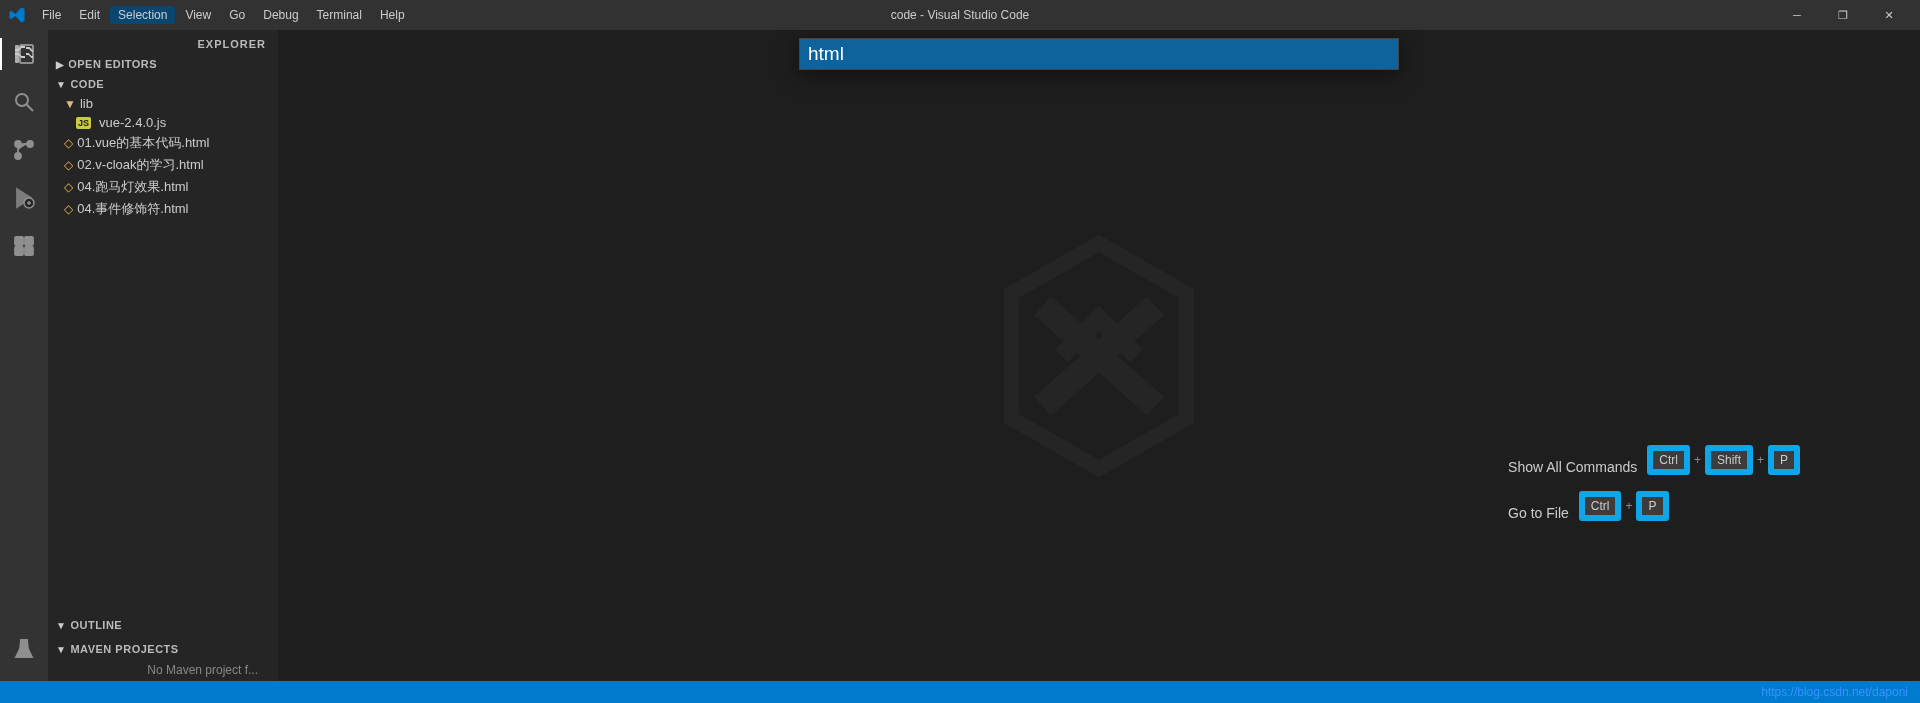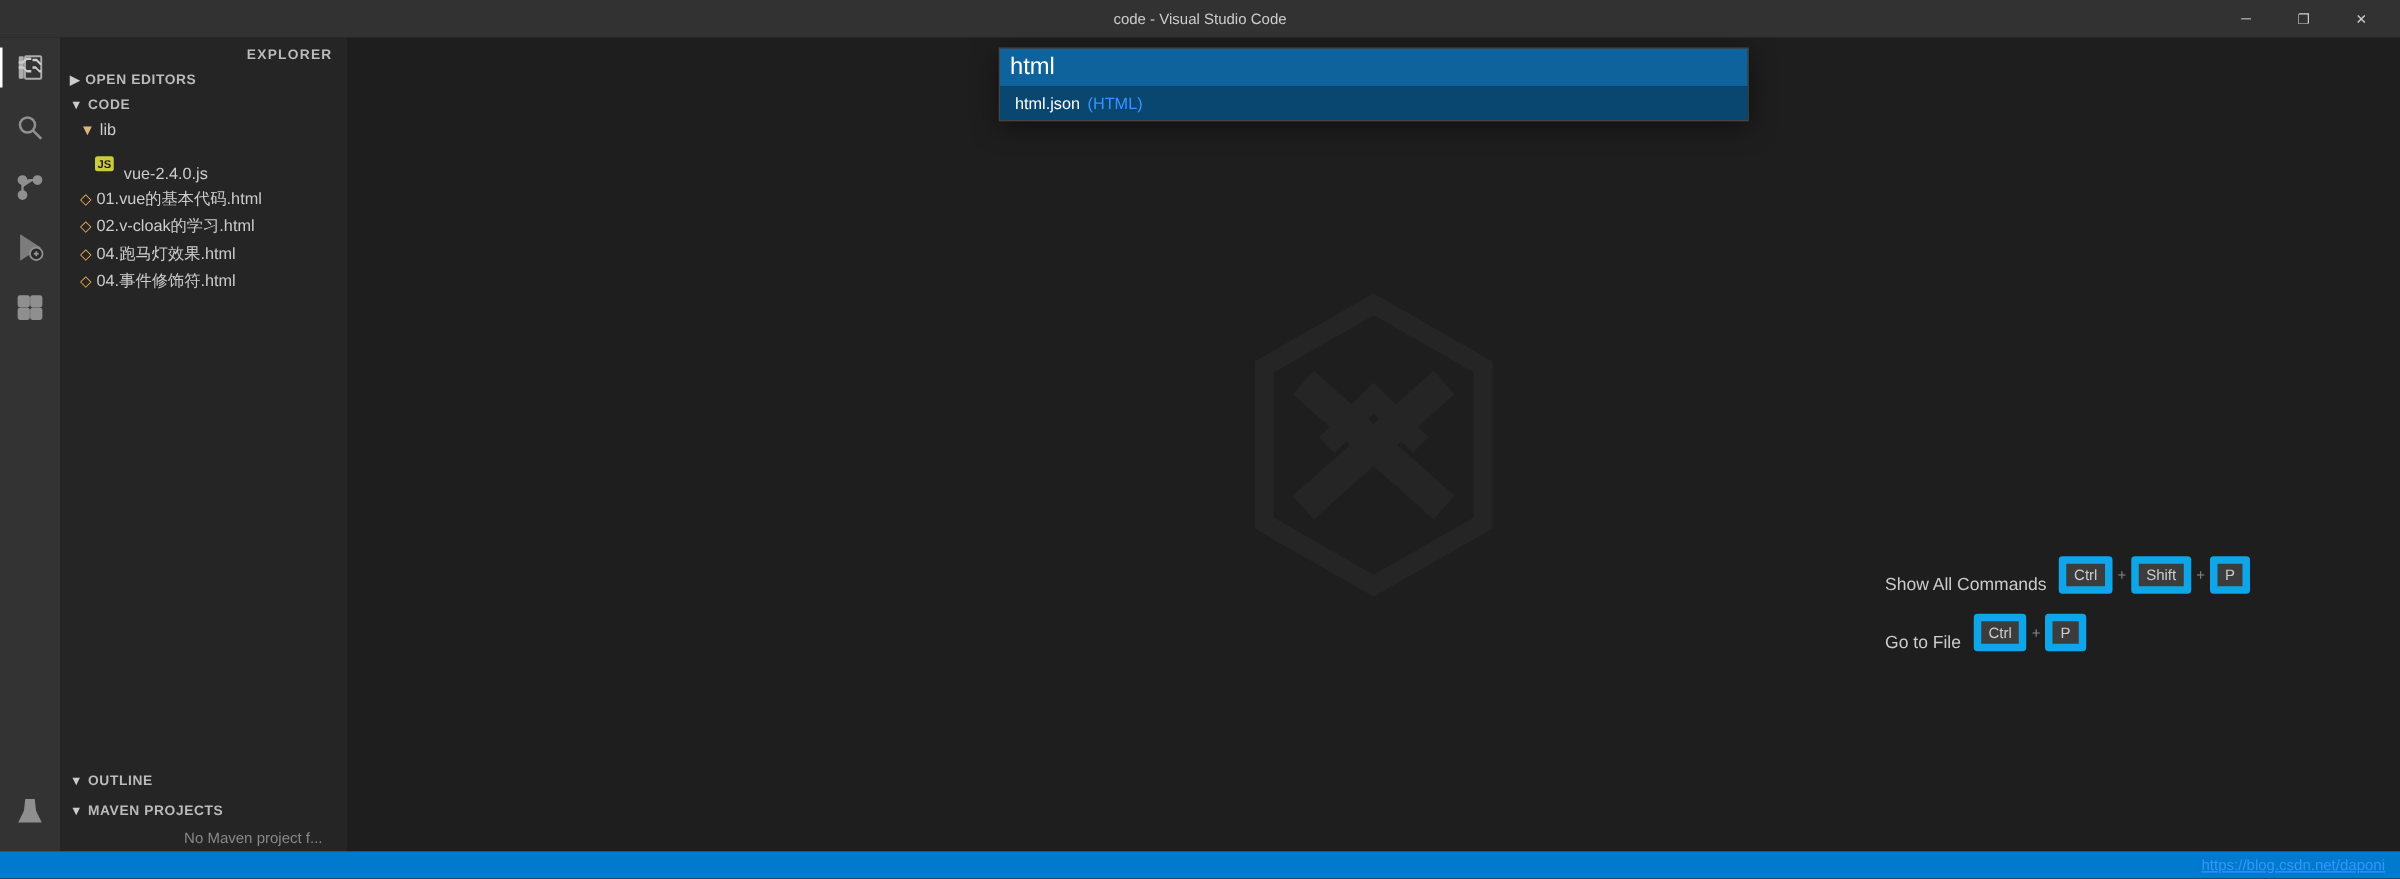--- a/index.html
+++ b/index.html
@@ -311,27 +311,42 @@
       gap: 8px;
     }
     .status-item {
       padding: 0 4px;
       cursor: pointer;
     }
 
     .link-text {
       color: #3794ff;
       font-size: 12px;
-      text-decoration: underline;
     }
   </style>
 </head>
 <body>
 
 <div class="title-bar">
+  <div class="title-bar-left">
+
+    <svg class="vscode-logo" viewBox="0 0 100 100" xmlns="http://www.w3.org/2000/svg">
+      <path d="M74.1 8L41 44.4 19.2 27.9 8 33.8v32.3l11.2 5.9 21.8-16.5L74.1 92l17.9-8.1V16.1z" fill="#007ACC"></path>
+    </svg>
+    <div class="menu-bar">
+      <div class="menu-item">File</div>
+      <div class="menu-item">Edit</div>
+      <div class="menu-item active">Selection</div>
+      <div class="menu-item">View</div>
+      <div class="menu-item">Go</div>
+      <div class="menu-item">Debug</div>
+      <div class="menu-item">Terminal</div>
+      <div class="menu-item">Help</div>
+    </div>
+  </div>
   <div class="title-center">code - Visual Studio Code</div>
   <div class="title-bar-right">
     <div class="window-btn">─</div>
     <div class="window-btn">❐</div>
     <div class="window-btn close">✕</div>
   </div>
 </div>
 
 <div class="main-layout">
 
@@ -397,21 +412,21 @@
 
     <div class="file-tree">
 
       <div class="tree-item indent-1">
         <span class="tree-icon icon-folder">▼</span>
         <span>lib</span>
       </div>
 
       <div class="tree-item indent-2">
         <span class="tree-icon icon-js">JS</span>
-        <span style="margin-left:4px;margin-top:16px;">vue-2.4.0.js</span>
+        <span style="margin-left:4px;">vue-2.4.0.js</span>
       </div>
 
       <div class="tree-item indent-1">
         <span class="tree-icon icon-html">◇</span>
         <span>01.vue的基本代码.html</span>
       </div>
       <div class="tree-item indent-1">
         <span class="tree-icon icon-html">◇</span>
         <span>02.v-cloak的学习.html</span>
       </div>
@@ -436,24 +451,20 @@
     </div>
     <div class="maven-text">No Maven project f...</div>
   </div>
 
   <div class="editor-area">
 
     <div class="command-palette-overlay">
       <div class="command-palette">
         <div class="command-input-wrapper">
           <input class="command-input" type="text" value="html" style="">
-        </div>
-        <div class="command-result">
-          <span class="result-filename">html.json</span>
-          <span class="result-type">(HTML)</span>
         </div>
       </div>
     </div>
 
     <div class="welcome-area">
 
       <svg class="vscode-watermark" viewBox="0 0 200 200" xmlns="http://www.w3.org/2000/svg">
         <g fill="#888">
 
           <polygon points="100,10 170,50 170,150 100,190 30,150 30,50" fill="none" stroke="#888" stroke-width="12"></polygon>

